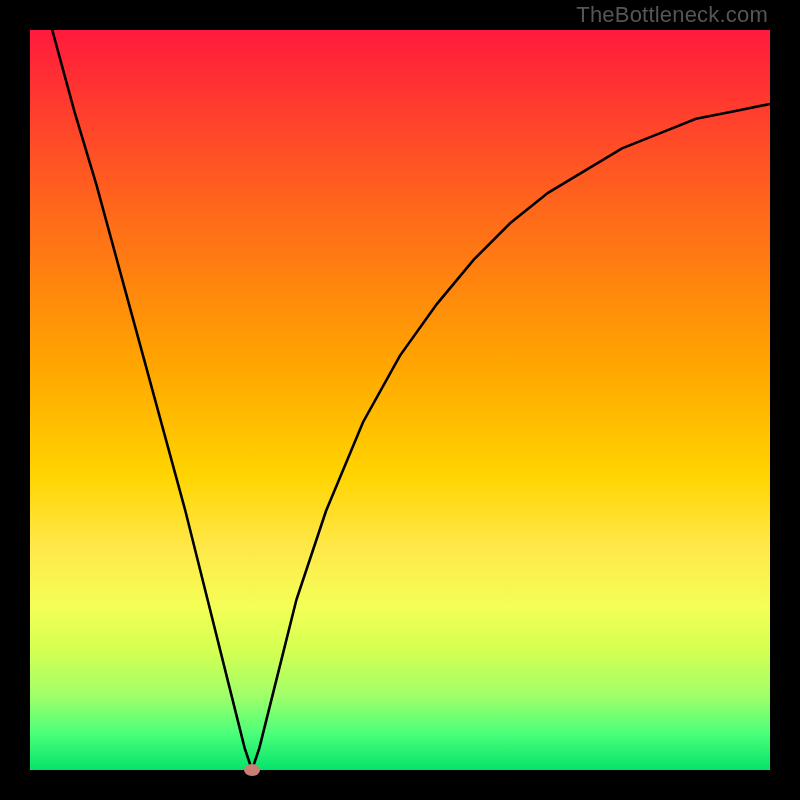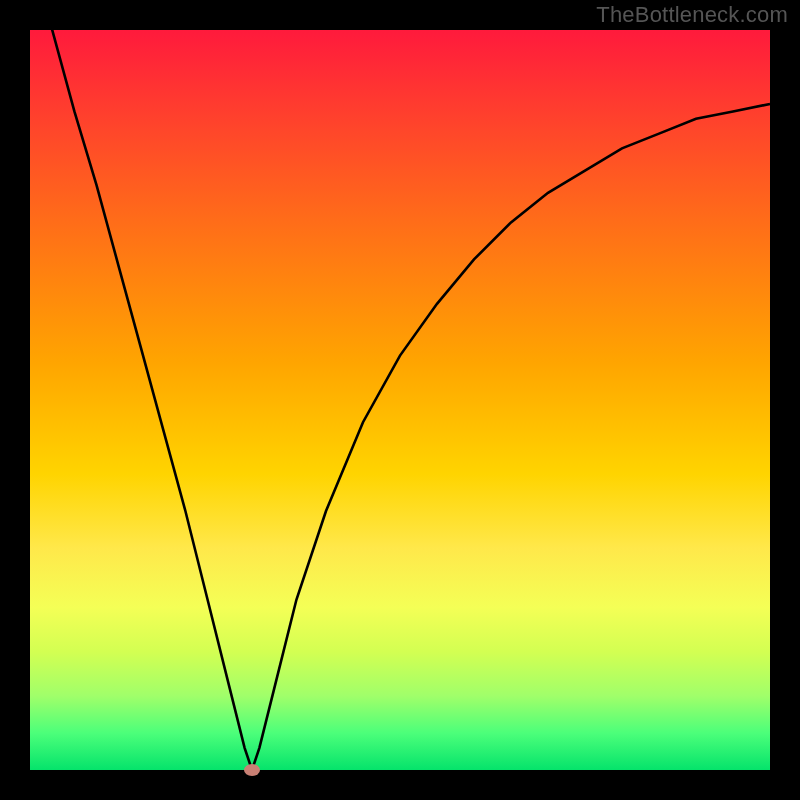--- a/index.html
+++ b/index.html
@@ -7,21 +7,21 @@
     width: 800px;
     height: 800px;
     background: #000;
     position: relative;
     overflow: hidden;
     font-family: Arial, Helvetica, sans-serif;
   }
   .watermark {
     position: absolute;
     top: 2px;
-    right: 12px;
+    right: 32px;
     color: #555;
     font-size: 22px;
     font-weight: 400;
     letter-spacing: 0.2px;
     z-index: 10;
   }
   .plot-area {
     position: absolute;
     left: 30px;
     top: 30px;

